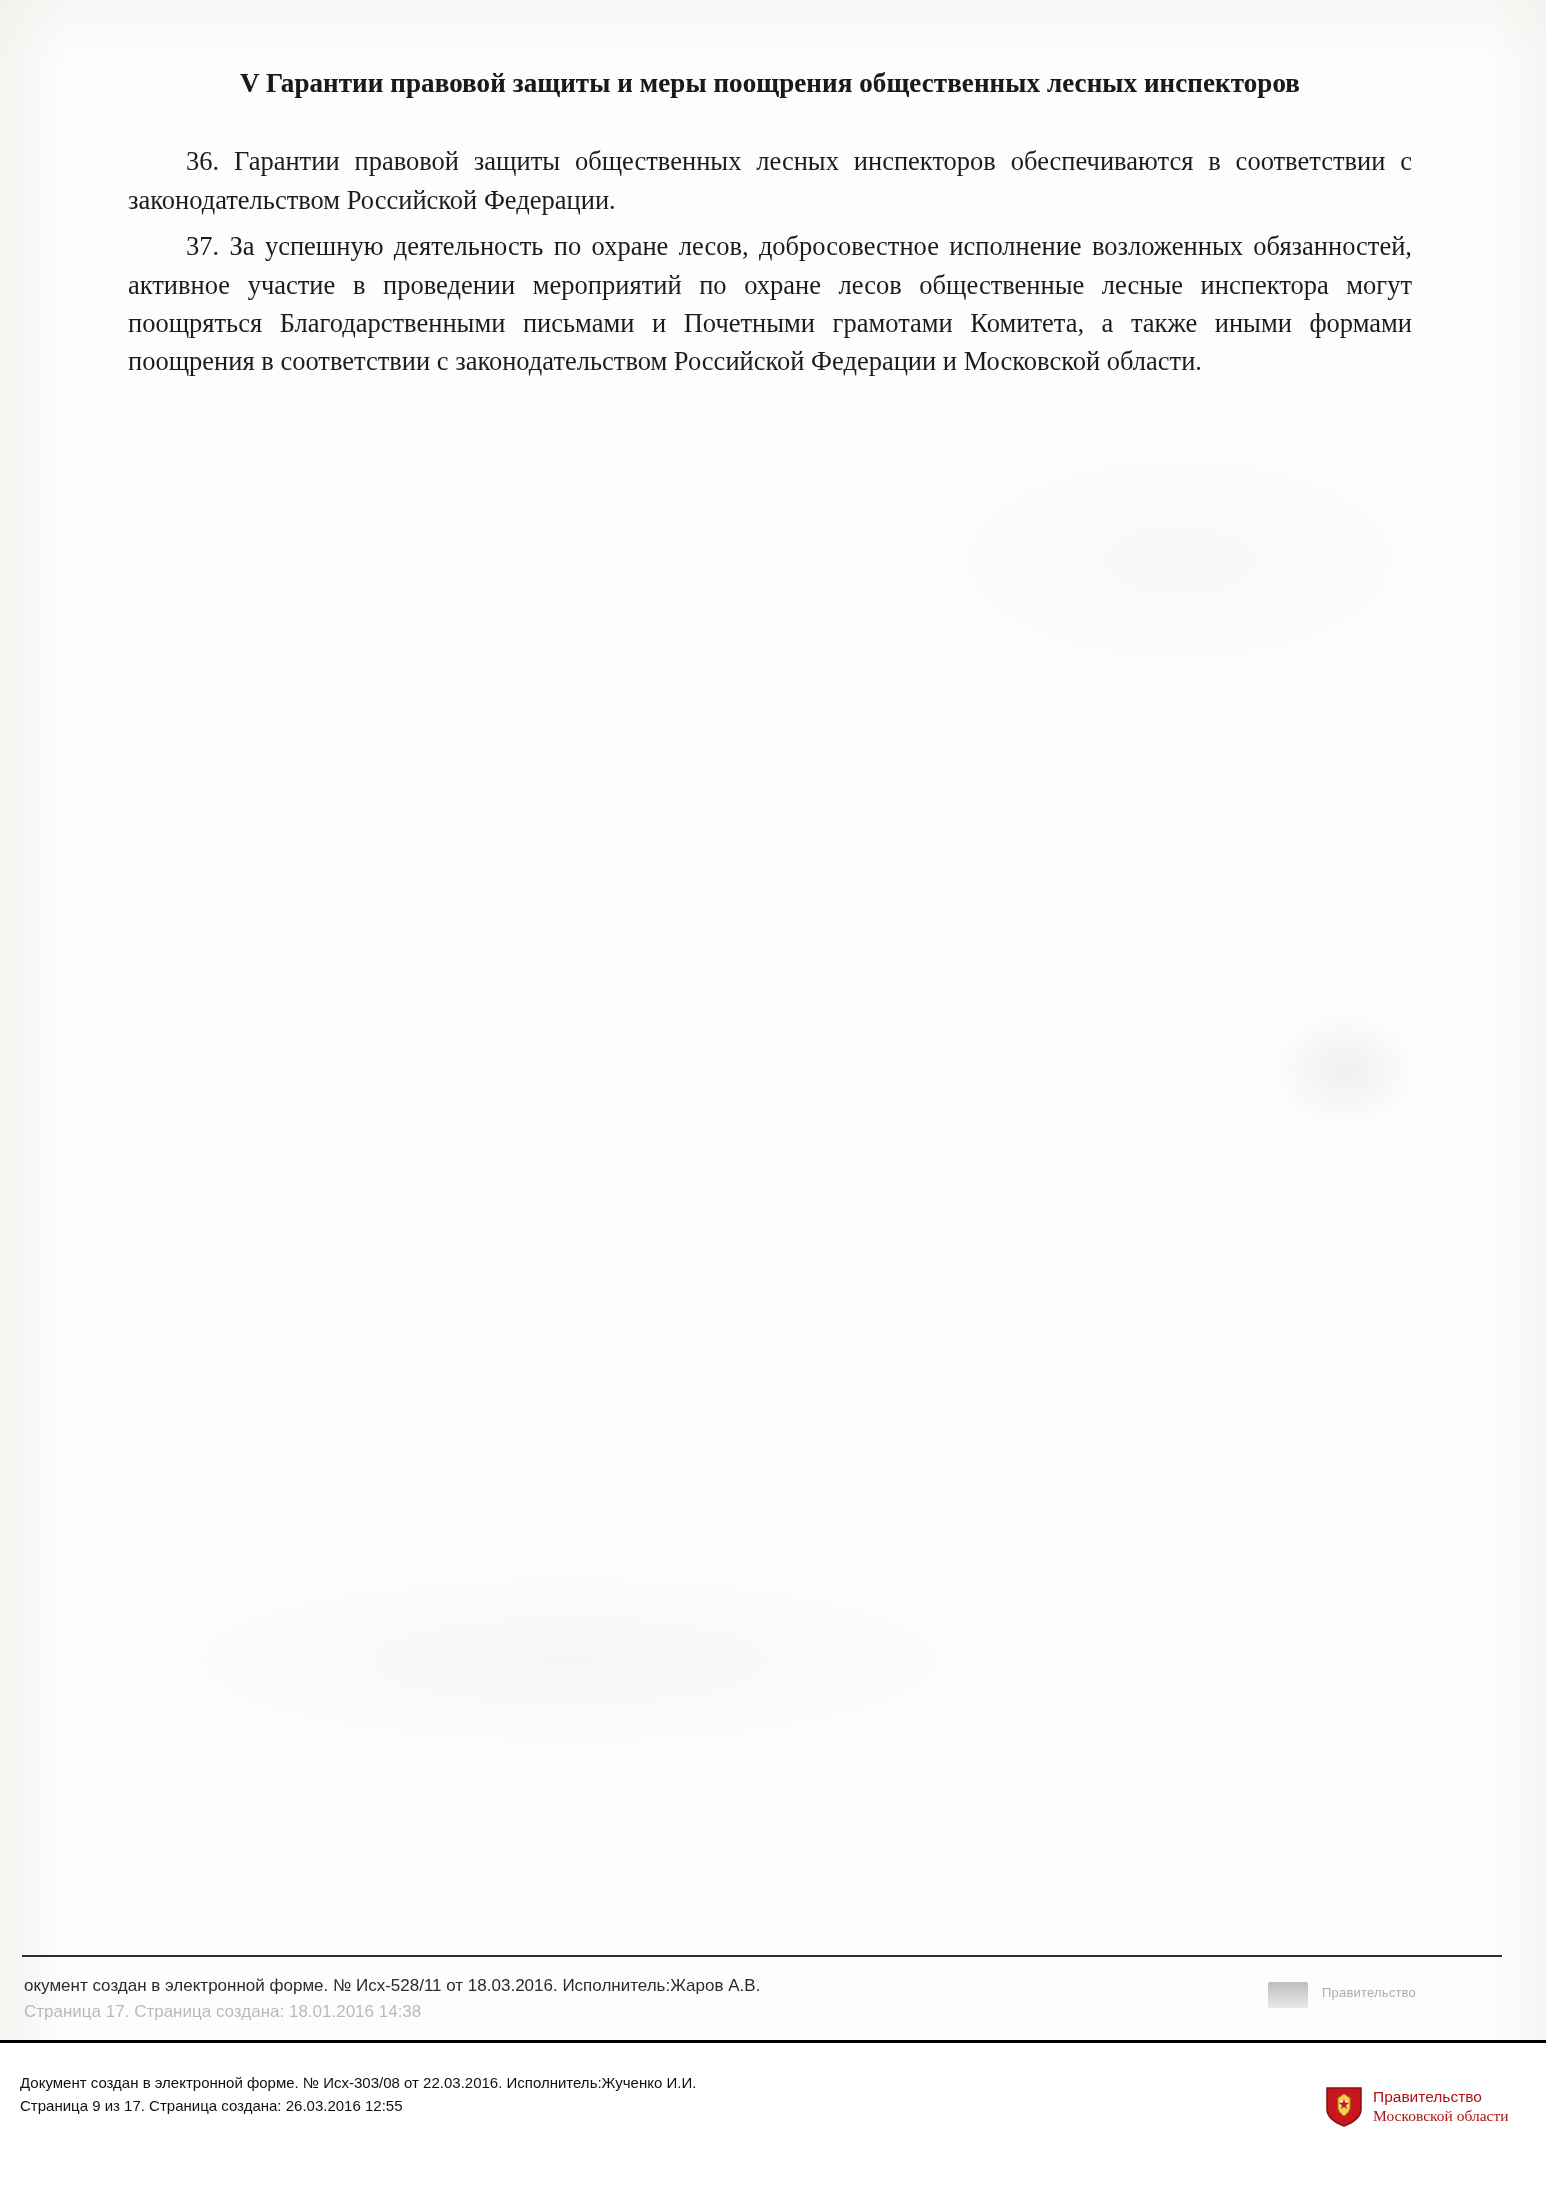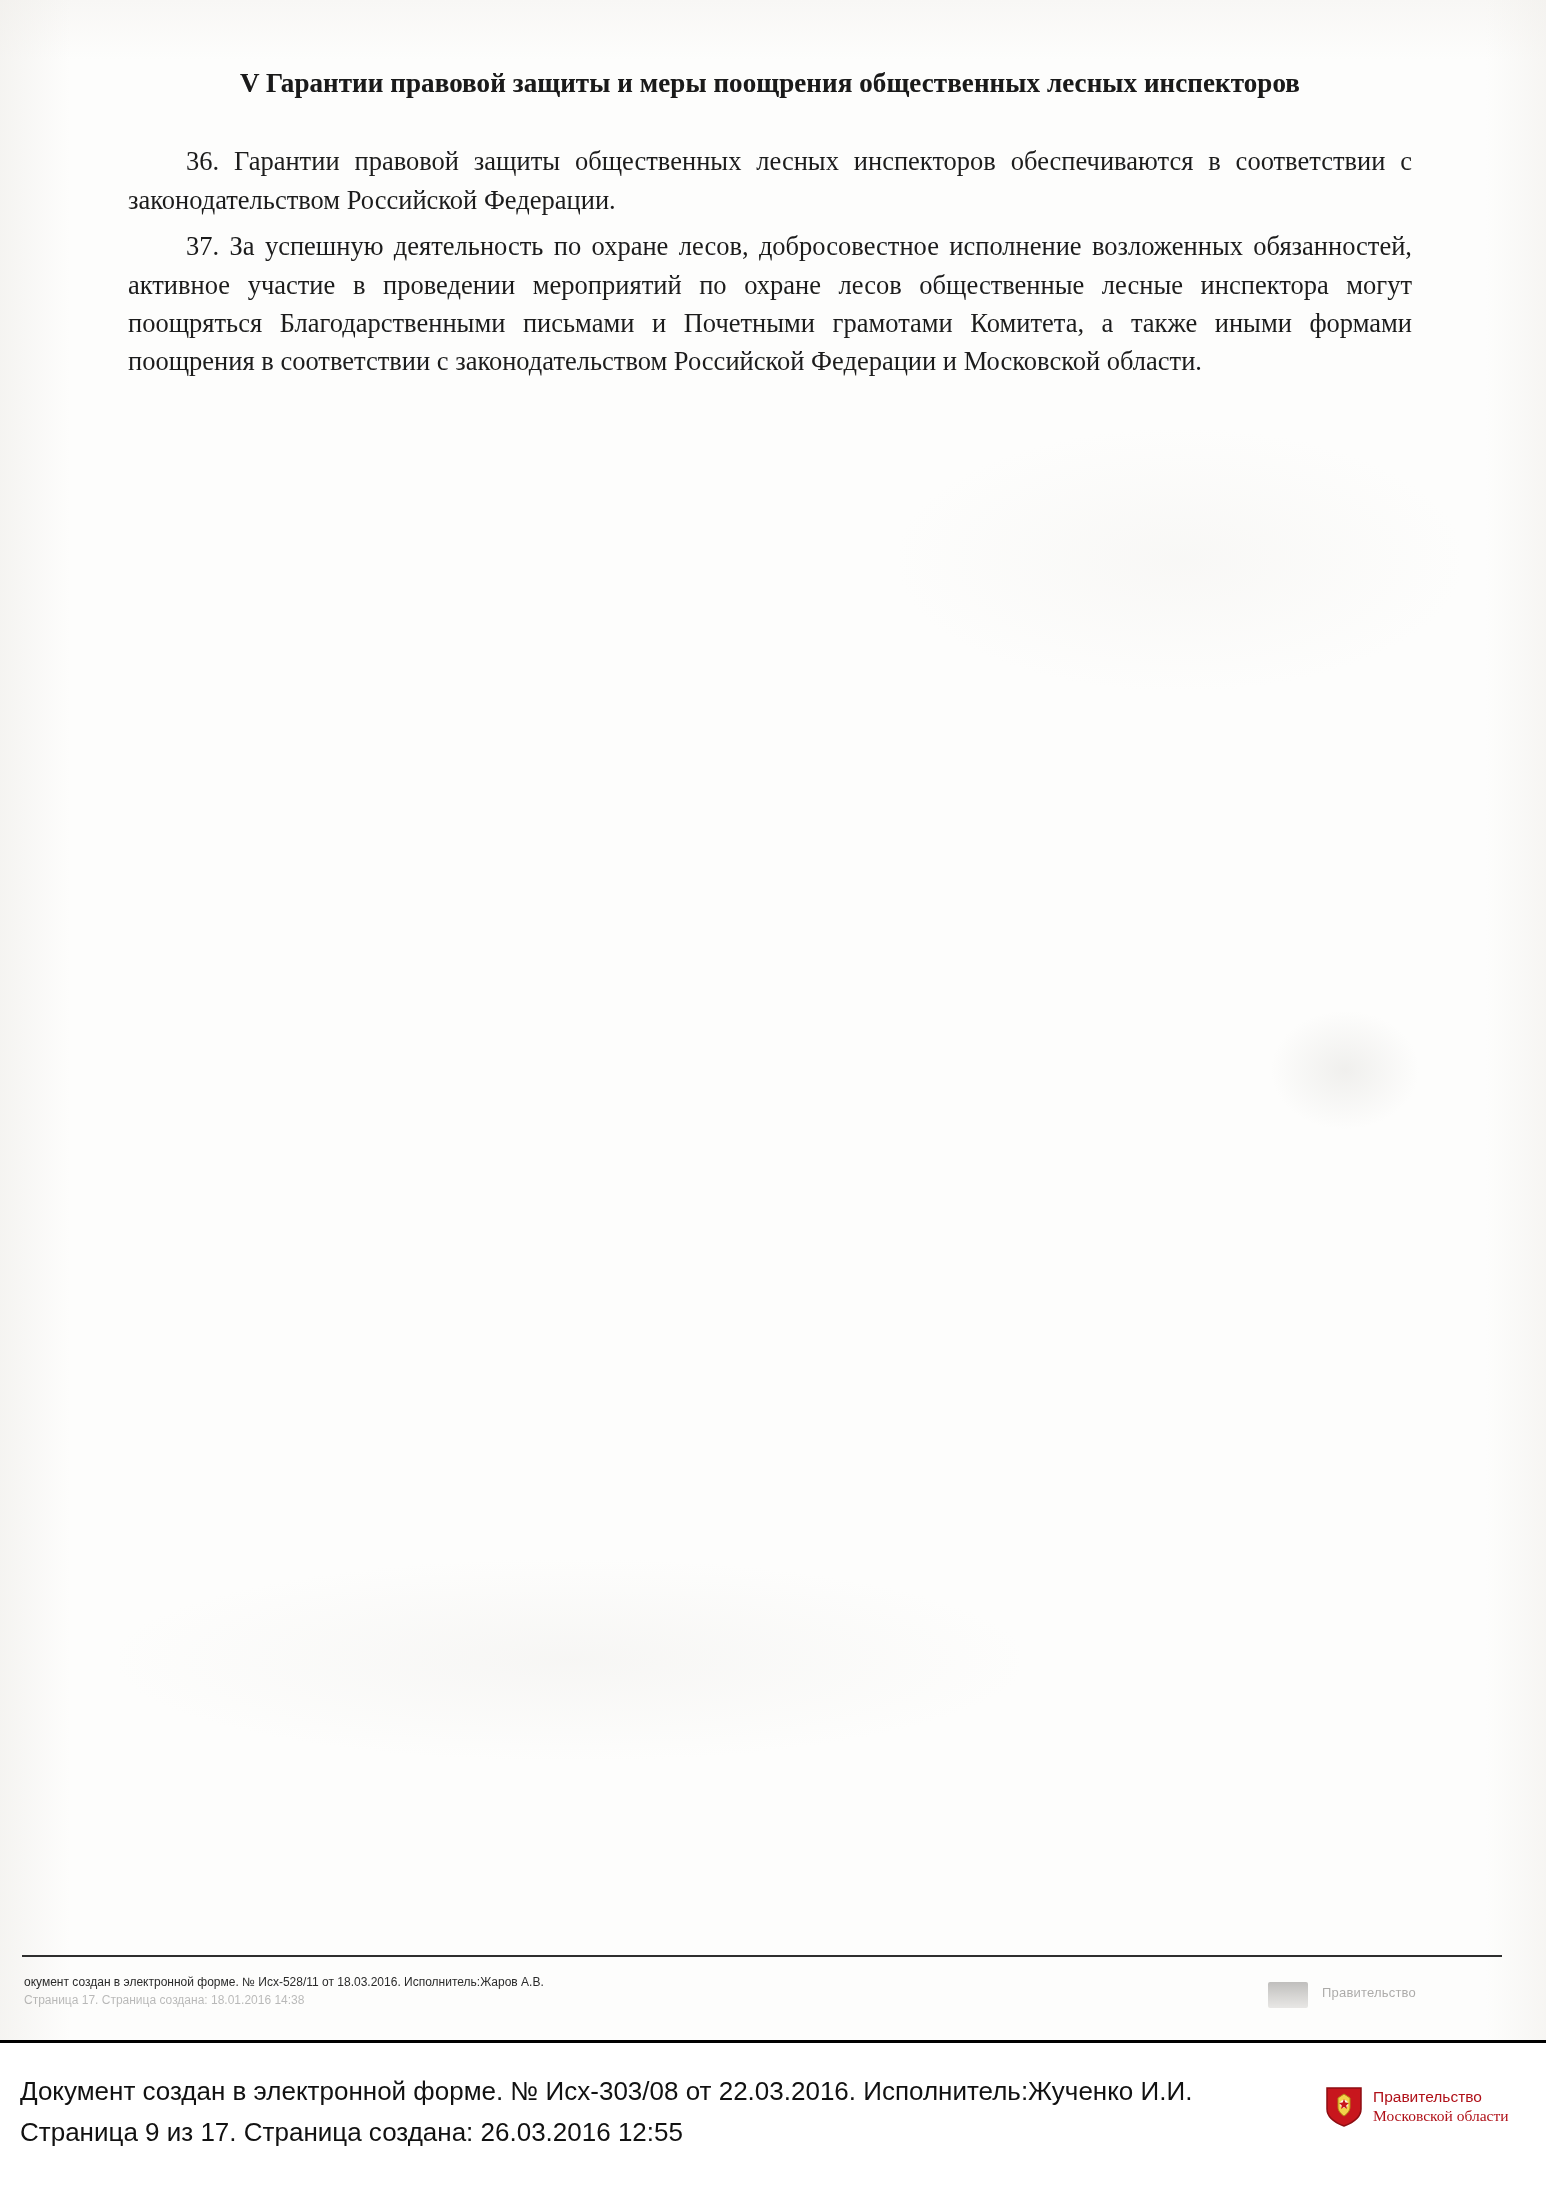--- a/index.html
+++ b/index.html
@@ -99,21 +99,21 @@
     width: 1480px;
     height: 2px;
     background: #2e2e2e;
   }
   .inner-footer-text {
     position: absolute;
     left: 24px;
     top: 18px;
     width: 1050px;
     font-family: "Liberation Sans", sans-serif;
-    font-size: 12px;
+    font-size: 17px;
     line-height: 1.5;
     color: #2b2b2b;
   }
   .inner-footer-text .line2 {
     display: block;
     opacity: 0.32;
     filter: blur(0.6px);
   }
   .inner-footer-emblem {
     position: absolute;
@@ -146,21 +146,21 @@
     width: 1546px;
     height: 147px;
     background: #ffffff;
     border-top: 3px solid #000000;
   }
   .viewer-footer-text {
     position: absolute;
     left: 20px;
     top: 28px;
     font-family: "Liberation Sans", sans-serif;
-    font-size: 26px;
+    font-size: 15px;
     line-height: 1.56;
     color: #111111;
   }
   .viewer-footer-text .vf-line { display: block; white-space: nowrap; }
 
   .gov-badge {
     position: absolute;
     left: 1325px;
     top: 42px;
     display: flex;

